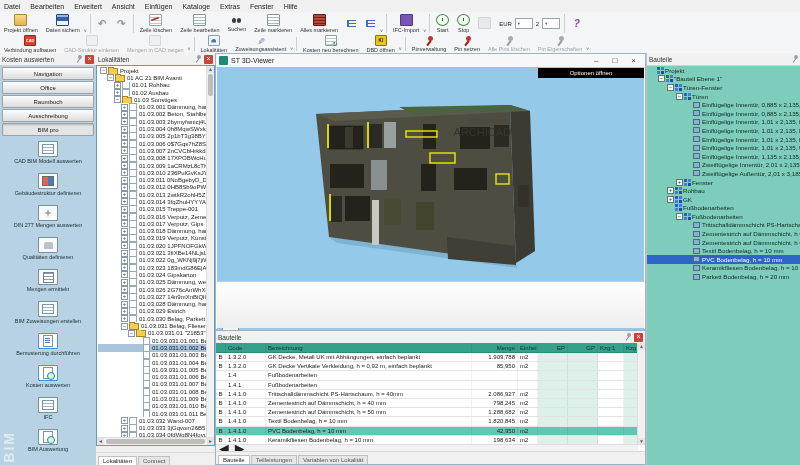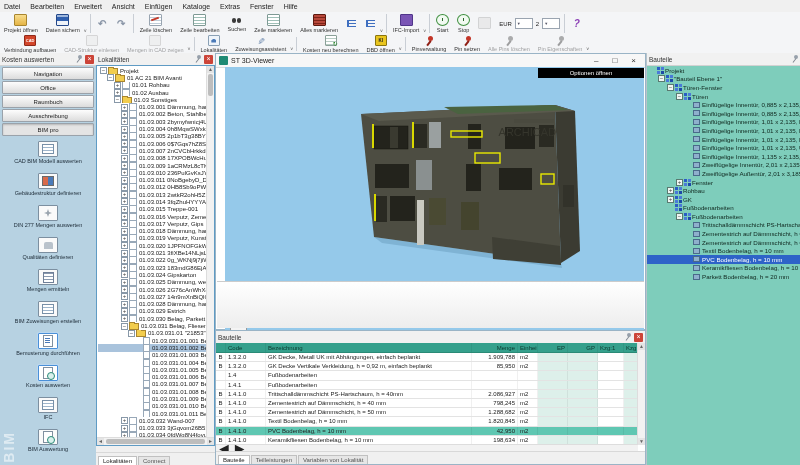--- a/index.html
+++ b/index.html
@@ -115,21 +115,21 @@
   .hscroll .thumb{flex:1;height:5px;background:#bdbdbd;border-radius:2px;margin:0 2px;}
   .ftabs{position:absolute;left:0;right:0;bottom:0;height:12px;background:#f0f0f0;display:flex;align-items:flex-end;padding-left:2px;border-top:1px solid #d8d8d8;}
   .ftab{font-size:6px;padding:1px 4px;border:1px solid #c0c0c0;border-bottom:none;background:#e6e6e6;color:#555;margin-right:1px;}
   .ftab.active{background:#fff;color:#222;}
   
   #center{position:absolute;left:215px;top:53px;width:431px;bottom:0;}
   #viewer{position:absolute;left:0;top:0;width:100%;height:277px;background:#fff;border:1px solid #9ab4c6;box-sizing:border-box;}
   .vtitle{height:13px;background:#f7f7f7;border-bottom:1px solid #ddd;display:flex;align-items:center;font-size:7px;padding:0 3px;}
   .vticon{width:9px;height:9px;background:#1e8a74;margin-right:3px;border-radius:1px;}
   .vctrl{display:flex;gap:14px;font-size:8px;color:#333;margin-left:auto;padding-right:6px;}
-  .vcanvas{position:absolute;left:9px;right:1px;top:13px;height:270px;background:#95c9ea;overflow:hidden;padding-left:37px;}
+  .vcanvas{position:absolute;left:1px;right:1px;top:13px;height:270px;background:#95c9ea;overflow:hidden;}
   .optbtn{position:absolute;top:1px;right:0;width:106px;height:10px;background:#000;color:#fff;font-size:6px;
           display:flex;align-items:center;justify-content:center;z-index:5;}
   .axiswidget{position:absolute;left:5px;bottom:5px;width:15px;height:15px;background:#f4f4f4;border:1px solid #999;border-radius:2px;}
   .axiswidget::before{content:"";position:absolute;left:4px;bottom:3px;width:7px;height:1px;background:#4a8a3a;}
   .axiswidget::after{content:"";position:absolute;left:4px;bottom:3px;width:1px;height:7px;background:#888;}
   .vbottom{position:absolute;left:1px;right:1px;top:227px;bottom:1px;background:linear-gradient(#ffffff,#ededed);border-top:1px solid #ccc;}
   
   #btpanel{position:absolute;left:0;top:277px;width:100%;bottom:0;background:#fff;border:1px solid #9ab4c6;box-sizing:border-box;}
   .btbody{position:absolute;left:0;right:7px;top:12px;bottom:19px;overflow:hidden;}
   .btvscroll{position:absolute;right:0;top:12px;bottom:19px;width:7px;}

